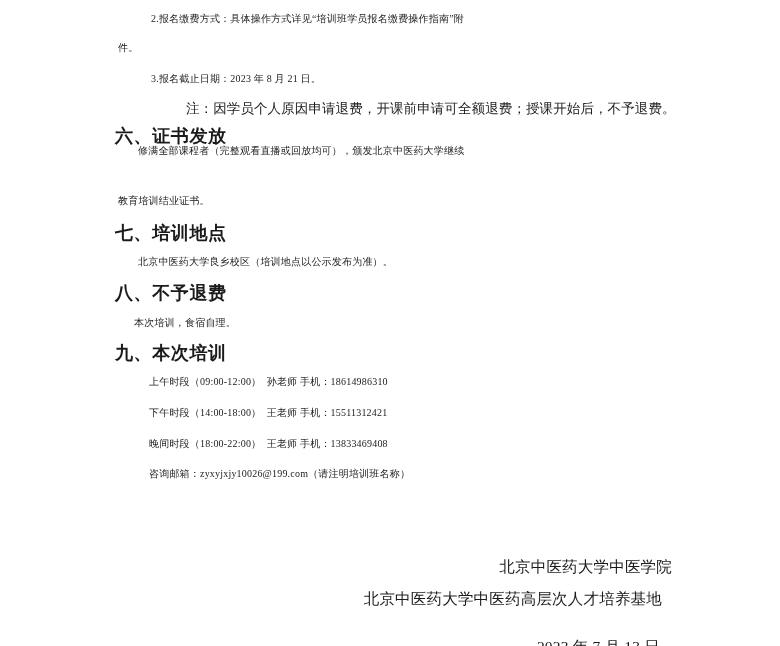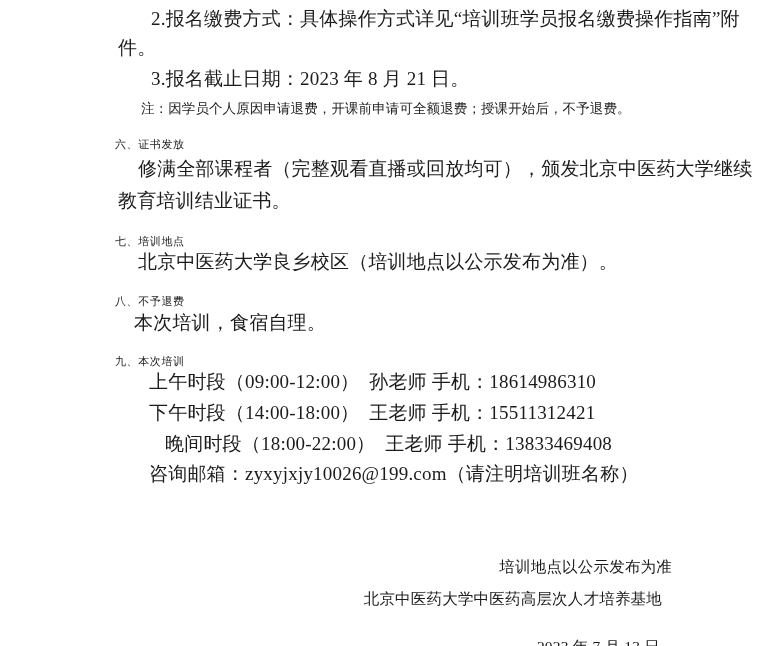--- a/index.html
+++ b/index.html
@@ -12,64 +12,64 @@
     width: 780px;
     height: 646px;
     background: #ffffff;
     font-family: "Liberation Serif", "DejaVu Serif", serif;
     color: #1b1b1b;
     overflow: hidden;
   }
   .ln {
     position: absolute;
     white-space: pre;
-    font-size: 19px;
+    font-size: 10px;
     line-height: 21px;
     letter-spacing: 0.2px;
   }
   .heading {
-    font-weight: normal;
-    font-size: 11px;
+    font-weight: bold;
+    font-size: 18px;
     letter-spacing: 0.6px;
-    margin-top: 8px;
   }
   .note {
     font-size: 13.5px;
     letter-spacing: 0.1px;
+    margin-left: 45px;
   }
   .sig {
     font-size: 15.5px;
   }
   .right {
     text-align: right;
   }
 </style>
 </head>
 <body>
 
 <div class="page">
 
   <div class="ln" style="top:8px;  left:151px;">2.报名缴费方式：具体操作方式详见“培训班学员报名缴费操作指南”附</div>
   <div class="ln" style="top:37px; left:118px;">件。</div>
   <div class="ln" style="top:68px; left:151px;">3.报名截止日期：2023 年 8 月 21 日。</div>
   <div class="ln note" style="top:98px; left:141px;">注：因学员个人原因申请退费，开课前申请可全额退费；授课开始后，不予退费。</div>
 
   <div class="ln heading" style="top:126px; left:115px;">六、证书发放</div>
-  <div class="ln" style="top:158px; left:138px;">修满全部课程者（完整观看直播或回放均可），颁发北京中医药大学继续</div>
+  <div class="ln" style="top:140px; left:138px;">修满全部课程者（完整观看直播或回放均可），颁发北京中医药大学继续</div>
   <div class="ln" style="top:190px; left:118px;">教育培训结业证书。</div>
 
   <div class="ln heading" style="top:223px; left:115px;">七、培训地点</div>
   <div class="ln" style="top:251px; left:138px;">北京中医药大学良乡校区（培训地点以公示发布为准）。</div>
 
   <div class="ln heading" style="top:283px; left:115px;">八、不予退费</div>
   <div class="ln" style="top:312px; left:134px;">本次培训，食宿自理。</div>
 
   <div class="ln heading" style="top:343px; left:115px;">九、本次培训</div>
   <div class="ln" style="top:371px; left:149px;">上午时段（09:00-12:00）  孙老师 手机：18614986310</div>
   <div class="ln" style="top:402px; left:149px;">下午时段（14:00-18:00）  王老师 手机：15511312421</div>
-  <div class="ln" style="top:433px; left:149px;margin-left:16px;">晚间时段（18:00-22:00）  王老师 手机：13833469408</div>
+  <div class="ln" style="top:433px; left:149px;">晚间时段（18:00-22:00）  王老师 手机：13833469408</div>
   <div class="ln" style="top:463px; left:149px;">咨询邮箱：zyxyjxjy10026@199.com（请注明培训班名称）</div>
 
-  <div class="ln sig right" style="top:556px; right:108px;">培训地点以公示发布为准</div>
+  <div class="ln sig right" style="top:556px; right:108px;">北京中医药大学中医学院</div>
   <div class="ln sig right" style="top:588px; right:118px;">北京中医药大学中医药高层次人才培养基地</div>
   <div class="ln sig right" style="top:620px; right:120px;margin-top:16px;">2023 年 7 月 13 日</div>
 
 </div>
 
 </body></html>

